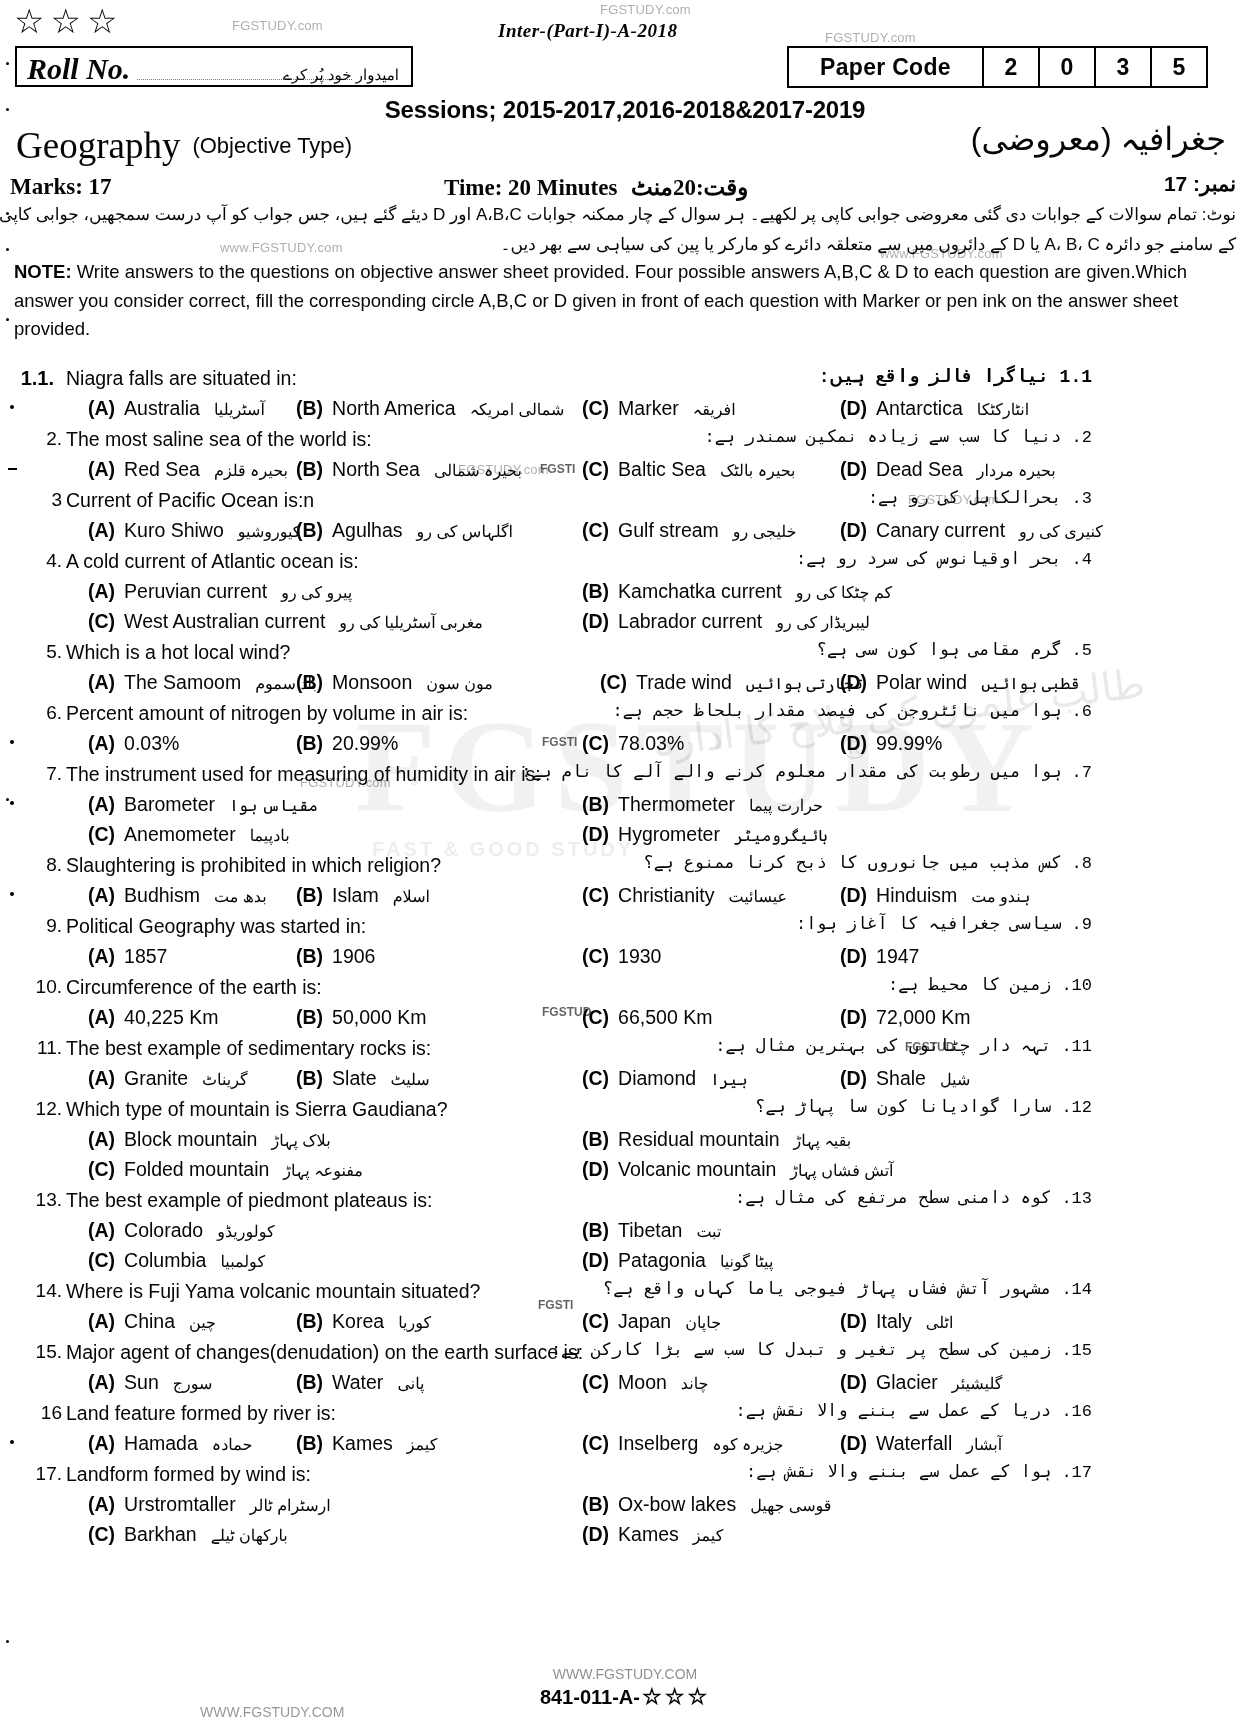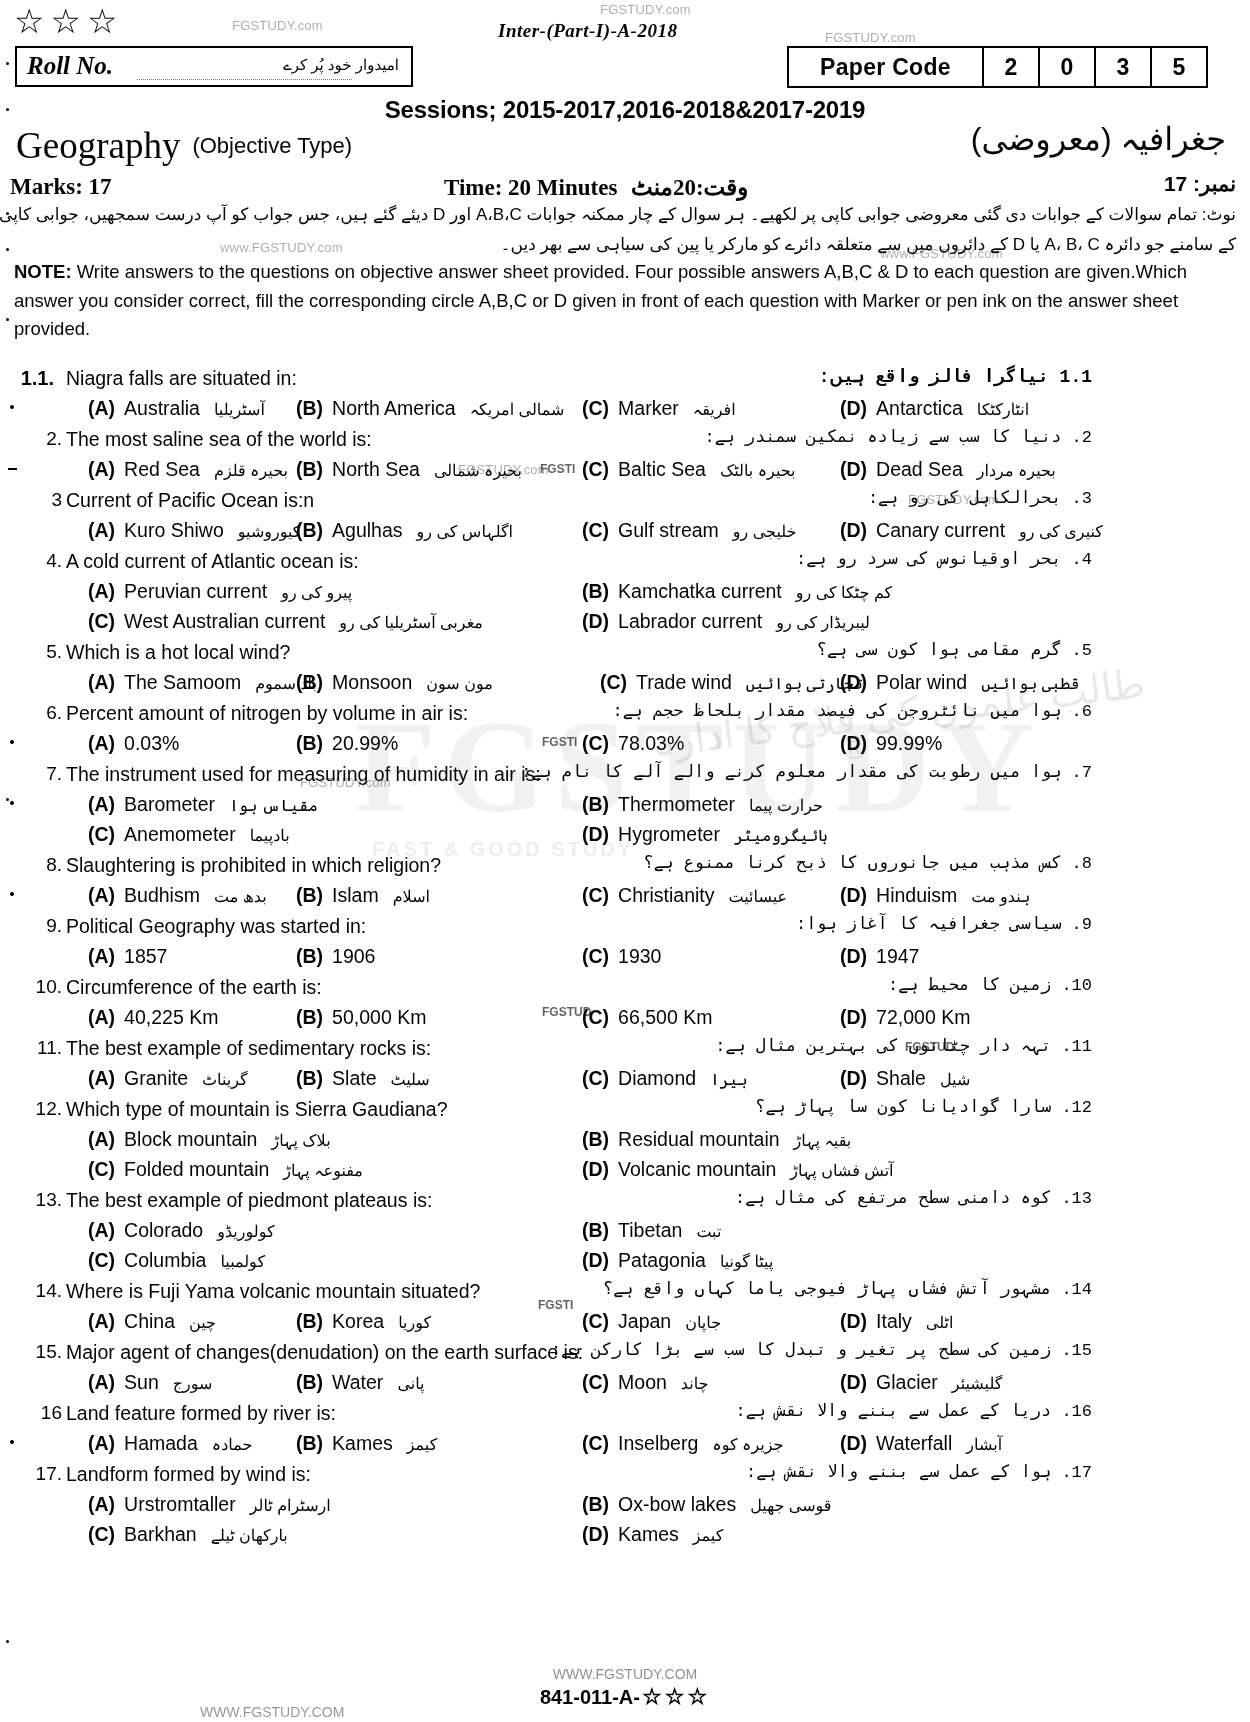--- a/index.html
+++ b/index.html
@@ -120,33 +120,33 @@
     box-sizing: border-box;
     z-index: 2;
   }
   .rollbox .rl {
     position: absolute;
     left: 10px;
     top: 4px;
     font-family: "Liberation Serif", serif;
     font-style: italic;
     font-weight: bold;
-    font-size: 25px;
+    font-size: 30px;
   }
   .rollbox .rline {
     position: absolute;
     left: 120px;
     top: 31px;
     width: 215px;
     border-bottom: 1.5px dotted #777;
   }
   .rollbox .rurdu {
     position: absolute;
     right: 12px;
-    top: 8px;
+    top: 18px;
     font-size: 15px;
     direction: rtl;
     white-space: nowrap;
   }
   .pcbox {
     position: absolute;
     left: 787px;
     top: 46px;
     height: 42px;
     display: flex;

